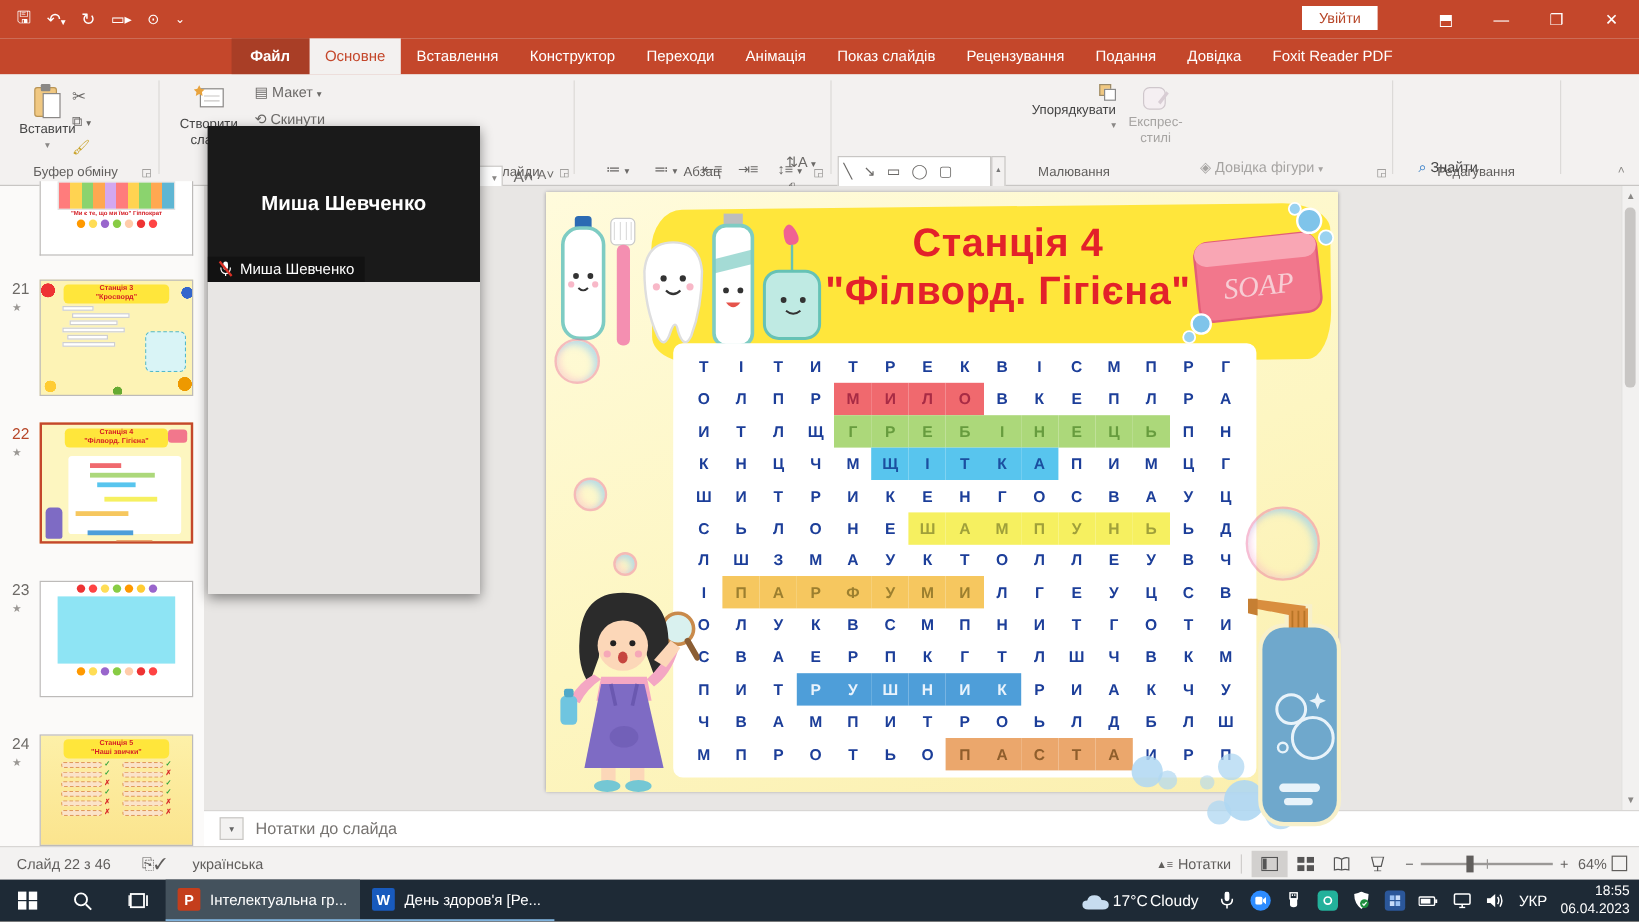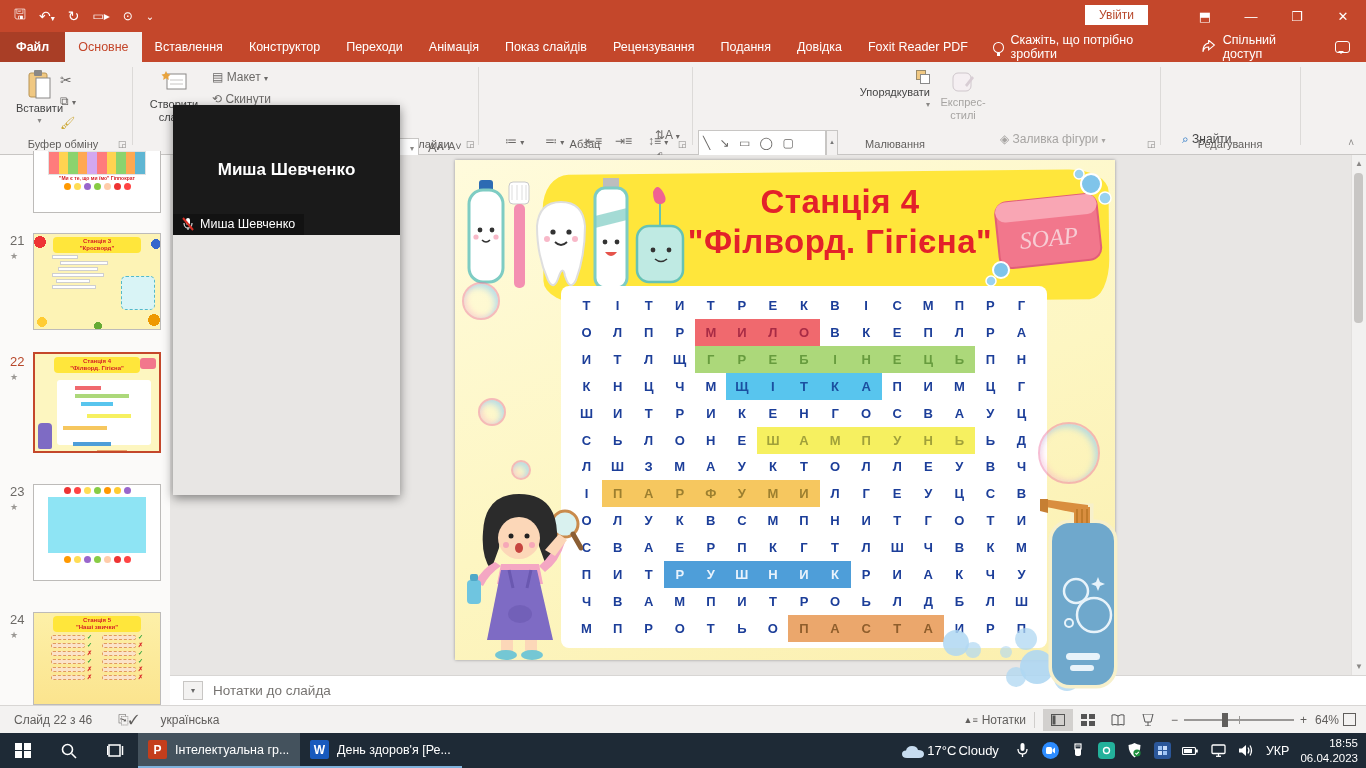--- a/index.html
+++ b/index.html
@@ -162,33 +162,20 @@
       <div class="rtab active">Основне</div>
       <div class="rtab">Вставлення</div>
       <div class="rtab">Конструктор</div>
       <div class="rtab">Переходи</div>
       <div class="rtab">Анімація</div>
       <div class="rtab">Показ слайдів</div>
       <div class="rtab">Рецензування</div>
       <div class="rtab">Подання</div>
       <div class="rtab">Довідка</div>
       <div class="rtab">Foxit Reader PDF</div>
-      <div class="tab-right">
-      <div class="tellme">
-        <span class="bulb"></span>
-        <span>Скажіть, що потрібно зробити</span>
-      </div>
-      <div class="share">
-        <svg width="15" height="14" viewBox="0 0 15 14">
-          <path d="M2 12 Q3 7 8 7 L8 10 L14 5 L8 0 L8 3 Q2 4 2 12Z" fill="none" stroke="#fff" stroke-width="1.2"></path>
-        </svg>
-        <span>Спільний доступ</span>
-      </div>
-      <div class="comment-ic"></div>
-    </div>
   </div>
 
   <div class="ribbon">
 
     <div class="bigbtn" style="left:16px; top:8px;">
       <svg width="26" height="30" viewBox="0 0 26 30">
         <rect x="2" y="3" width="18" height="24" rx="2" fill="#F0C882" stroke="#B89455"></rect>
         <rect x="7" y="0" width="8" height="6" rx="1" fill="#8A8886"></rect>
         <rect x="9" y="8" width="14" height="20" fill="#fff" stroke="#8A8886"></rect>
       </svg>
@@ -256,21 +243,21 @@
       <span>Упорядкувати</span>
       <span style="font-size:8px;color:#8A8886;">▾</span>
     </div>
     <div class="bigbtn gray" style="left:932px; top:8px; width:62px;">
       <svg width="24" height="24" viewBox="0 0 24 24">
         <rect x="2" y="3" width="18" height="18" rx="5" fill="#F5EFF2" stroke="#CFC7CC"></rect>
         <path d="M14 15 L21 6 L23 8 L16 17 Z" fill="#D8CDD4"></path>
       </svg>
       <span style="text-align:center; line-height:1.2;">Експрес-стилі</span>
     </div>
-    <span class="smallic gray" style="left:1000px; top:70px;">◈ <span>Заливка фігури</span> <span style="font-size:8px;">▾</span></span>
+    <span class="smallic gray" style="left:1000px; top:70px;">◈ <span>Довідка фігури</span> <span style="font-size:8px;">▾</span></span>
     <span class="smallic gray" style="left:1000px; top:93px;">▱ <span>Контур фігури</span> <span style="font-size:8px;">▾</span></span>
     <span class="smallic gray" style="left:1000px; top:116px;">◐ <span>Ефекти для фігур</span> <span style="font-size:8px;">▾</span></span>
     <div class="glabel" style="left:850px; width:90px;">Малювання</div>
     <span class="launcher" style="left:1147px;">◲</span>
     <div class="rdiv" style="left:1160px;"></div>
 
     <span class="smallic" style="left:1182px; top:70px; color:#444;"><span style="color:#2B78C5;">⌕</span> <span>Знайти</span></span>
     <span class="smallic" style="left:1182px; top:93px; color:#444;"><span style="color:#C43E1C;font-size:9px;">ab</span><span style="color:#2B78C5;font-size:9px;">ac</span> <span>Замінити</span> <span style="font-size:8px;">▾</span></span>
     <span class="smallic" style="left:1182px; top:116px; color:#444;">⇖ <span>Виділити</span> <span style="font-size:8px;">▾</span></span>
     <div class="glabel" style="left:1180px; width:100px;">Редагування</div>

